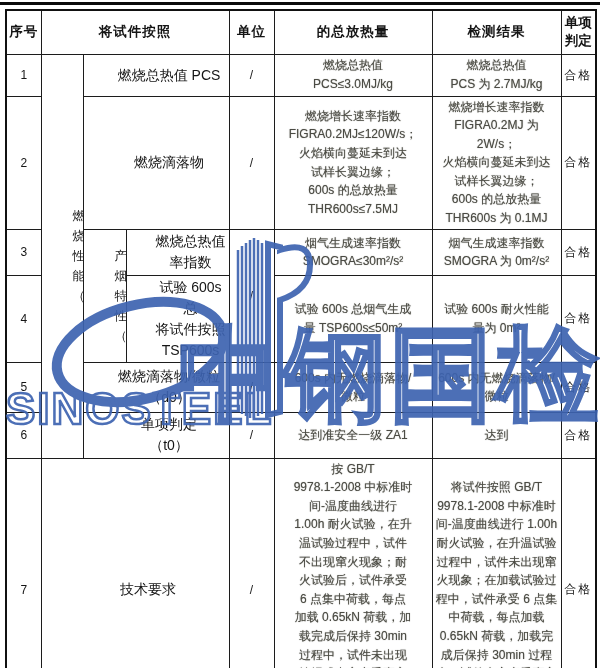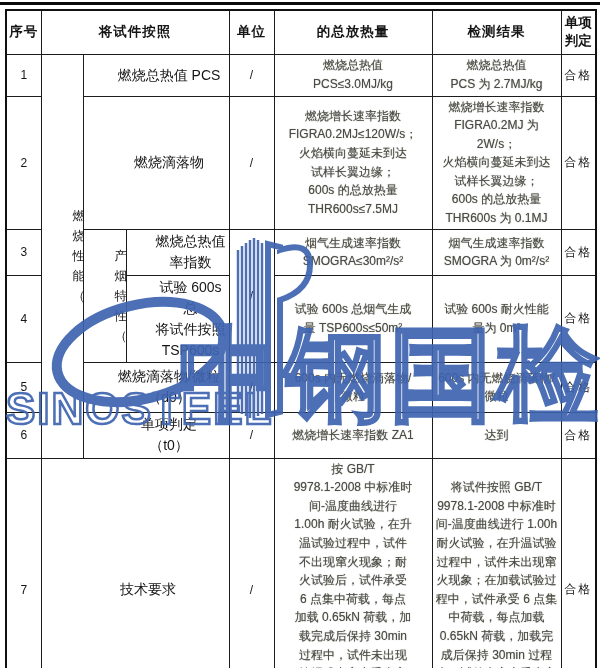--- a/index.html
+++ b/index.html
@@ -130,21 +130,21 @@
     <td class="req">600s 内无燃烧滴落物/
 微粒</td>
     <td class="verdict">合格</td>
   </tr>
 
   <tr style="height:46px">
     <td class="seq">6</td>
     <td class="item" colspan="2">单项判定
 （t0）</td>
     <td class="unit">/</td>
-    <td class="req">燃烧增长速率指数 ZA1</td>
+    <td class="req">达到准安全一级 ZA1</td>
     <td class="req">达到</td>
     <td class="verdict">合格</td>
   </tr>
 
   <tr style="height:255px">
     <td class="seq">7</td>
     <td class="item" colspan="3">技术要求</td>
     <td class="unit">/</td>
     <td class="req">按 GB/T
 9978.1-2008 中标准时

